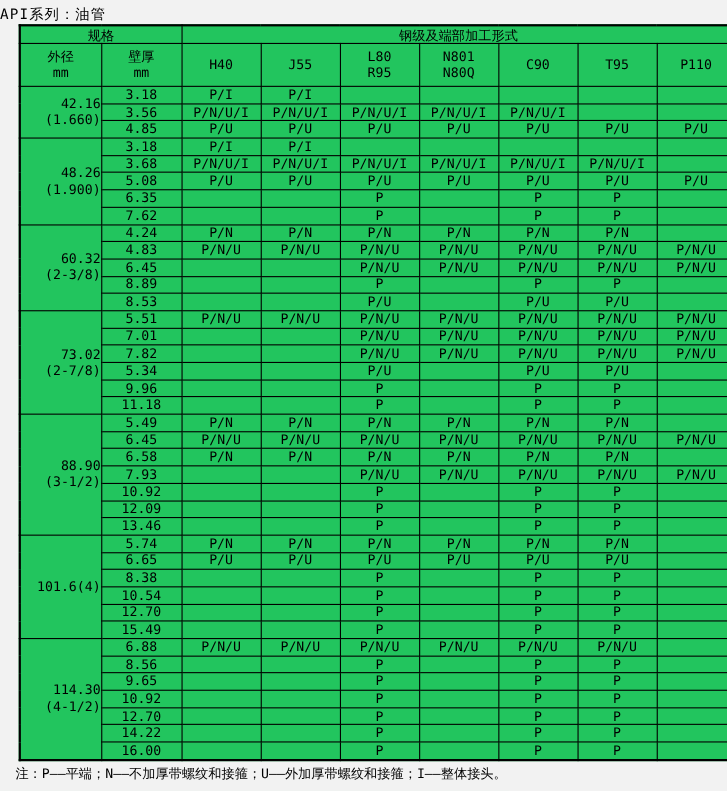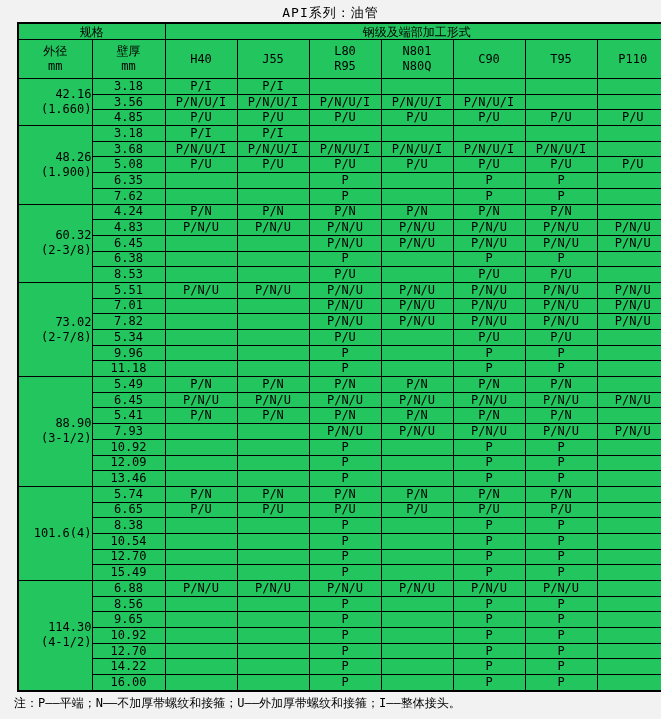--- a/index.html
+++ b/index.html
@@ -11,21 +11,21 @@
   }
   .page {
     width: 661px;
     height: 719px;
     overflow: hidden;
     position: relative;
   }
   .title {
     height: 18px;
     padding-top: 4px;
-    text-align: center;
+    text-align: left;
     font-size: 13px;
     letter-spacing: 1px;
   }
   table.spec-table {
     border-collapse: collapse;
     table-layout: fixed;
     width: 651px;
     margin-left: 17px;
     border: 2px solid #000000;
     background: #22c55e;
@@ -227,21 +227,21 @@
           <td>6.45</td>
           <td></td>
           <td></td>
           <td>P/N/U</td>
           <td>P/N/U</td>
           <td>P/N/U</td>
           <td>P/N/U</td>
           <td>P/N/U</td>
         </tr>
         <tr>
-          <td>6.38</td>
+          <td>8.89</td>
           <td></td>
           <td></td>
           <td>P</td>
           <td></td>
           <td>P</td>
           <td>P</td>
           <td></td>
         </tr>
         <tr>
           <td>8.53</td>
@@ -335,21 +335,21 @@
           <td>6.45</td>
           <td>P/N/U</td>
           <td>P/N/U</td>
           <td>P/N/U</td>
           <td>P/N/U</td>
           <td>P/N/U</td>
           <td>P/N/U</td>
           <td>P/N/U</td>
         </tr>
         <tr>
-          <td>5.41</td>
+          <td>6.58</td>
           <td>P/N</td>
           <td>P/N</td>
           <td>P/N</td>
           <td>P/N</td>
           <td>P/N</td>
           <td>P/N</td>
           <td></td>
         </tr>
         <tr>
           <td>7.93</td>

